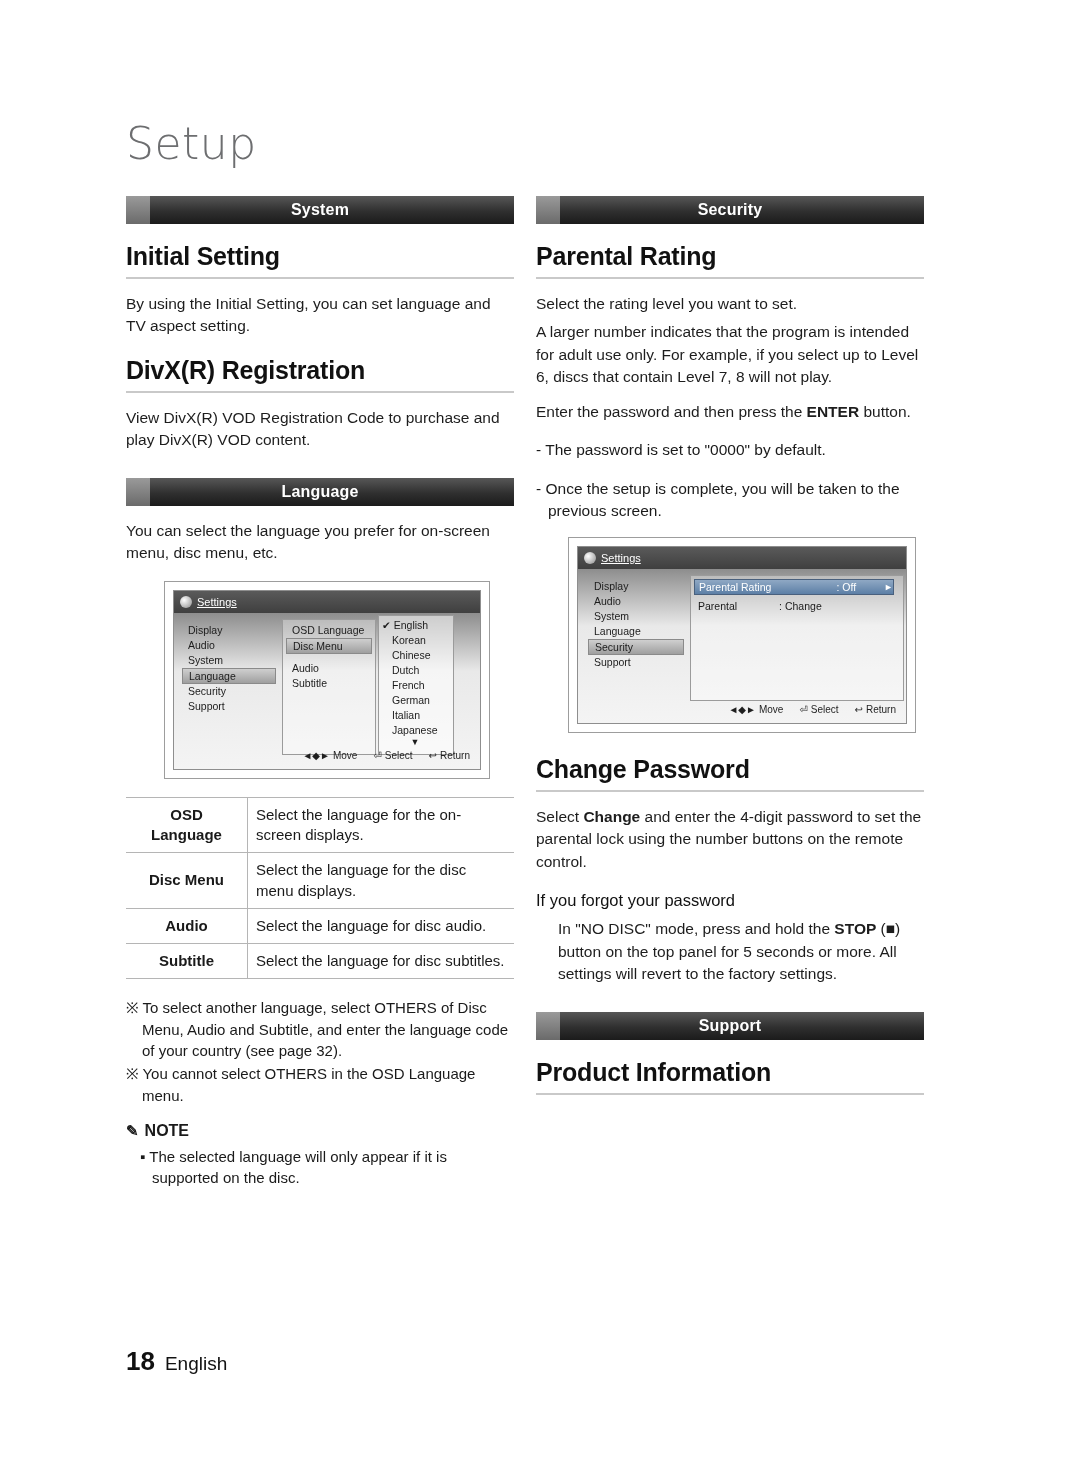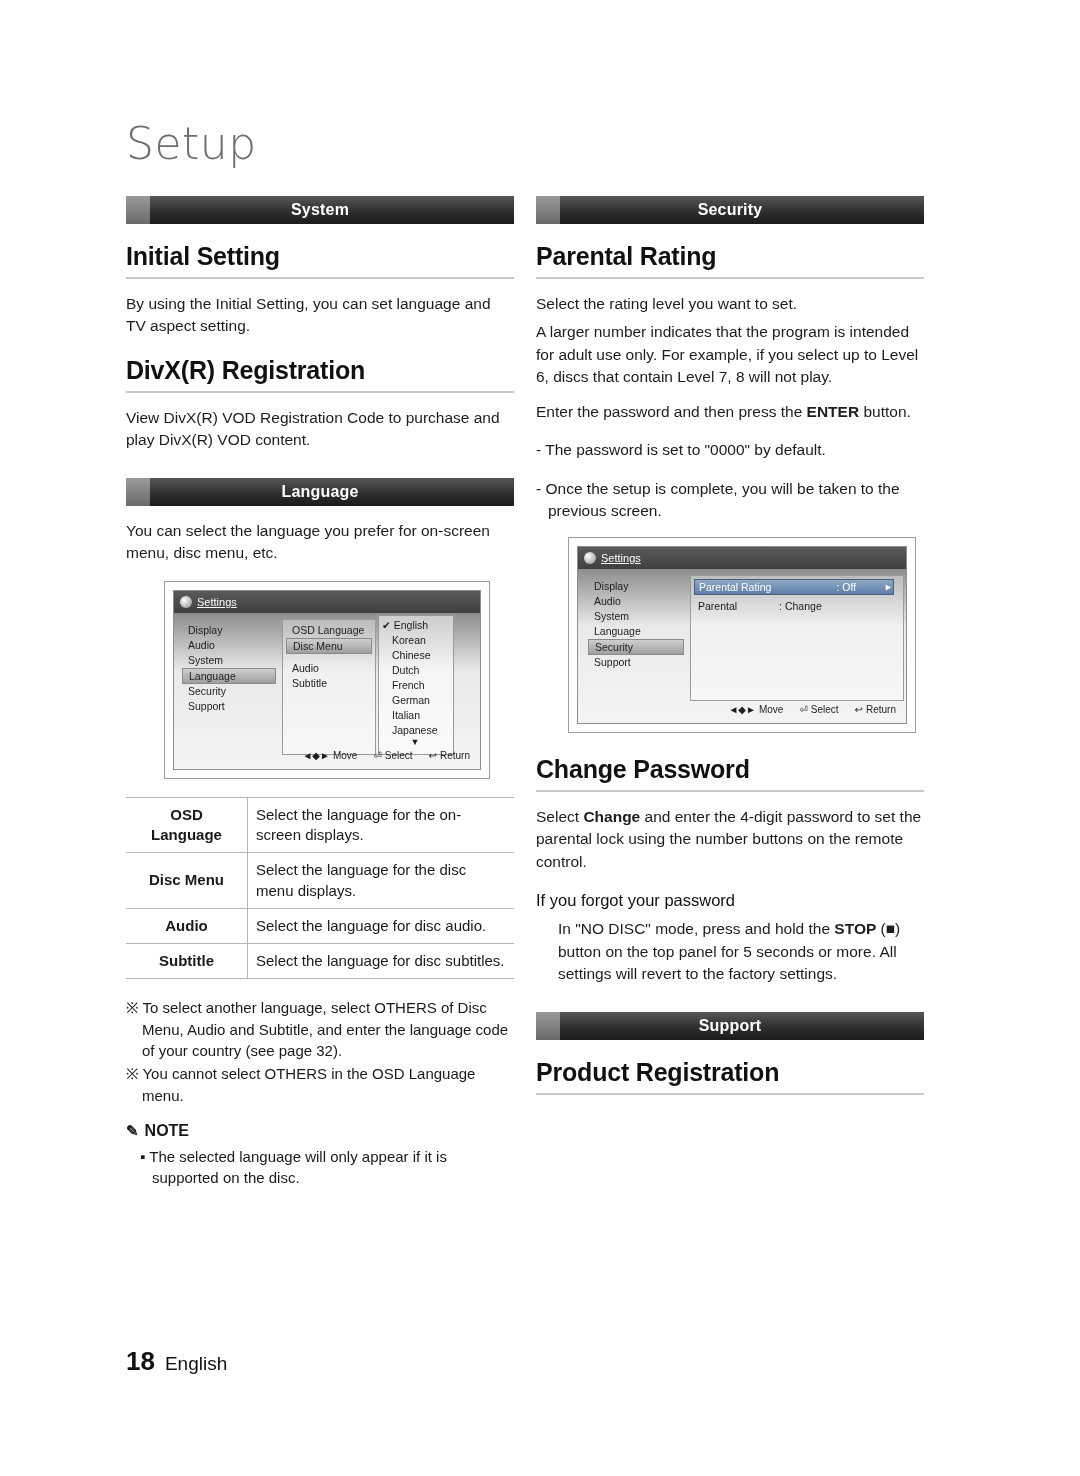--- a/index.html
+++ b/index.html
@@ -419,21 +419,21 @@
     <h3 class="subhead">If you forgot your password</h3>
     <p class="body" style="margin-left:22px; width:366px;">
       <span>In "NO DISC" mode, press and hold the </span><b>STOP</b><span> (■) button on the top panel for 5 seconds or more. All settings will revert to the factory settings.</span>
     </p>
 
     <div class="section-bar" style="margin-top:26px;">
       <div class="bar-tab"></div>
       <div class="bar-label">Support</div>
     </div>
 
-    <h2 class="head">Product Registration</h2>
+    <h2 class="head">Product Information</h2>
     <div class="rule"></div>
   </div>
 
   <div class="footer">
     <span class="pnum">18</span>
     <span class="plang">English</span>
   </div>
 
 </div>
 

